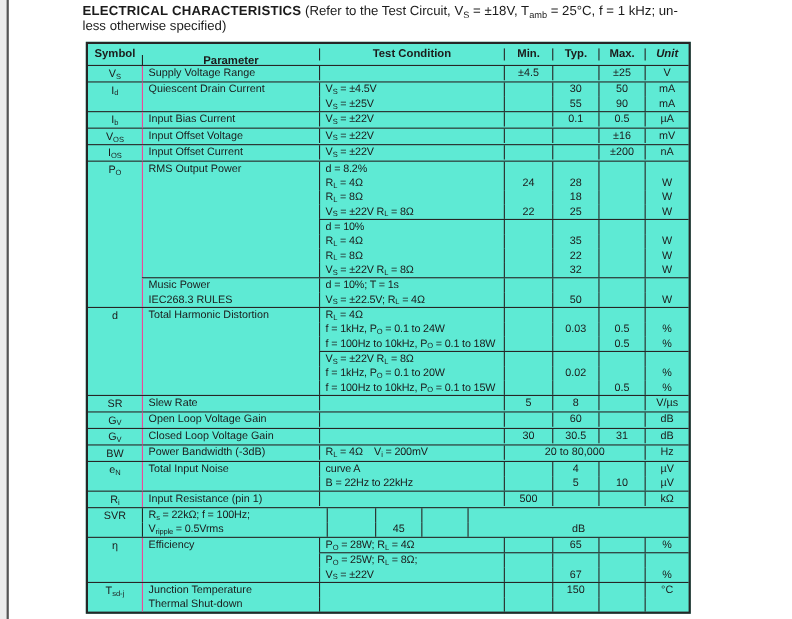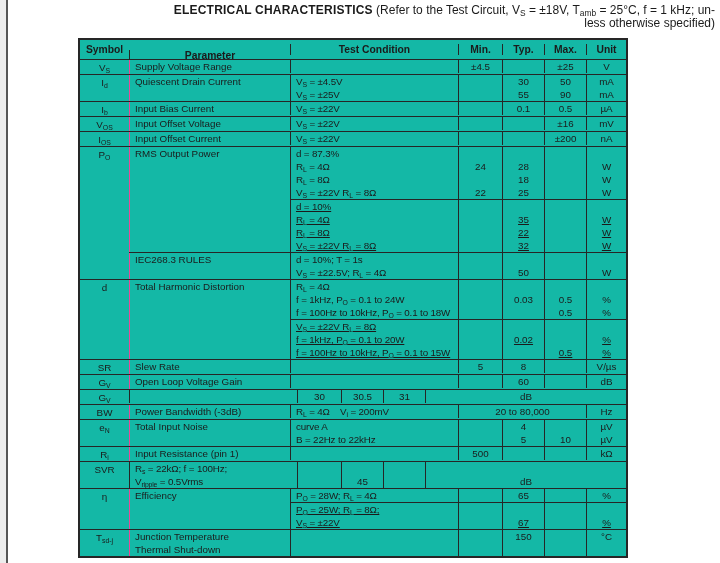--- a/index.html
+++ b/index.html
@@ -5,49 +5,49 @@
   html,body { margin:0; padding:0; }
   body {
     width:720px; height:563px; overflow:hidden; position:relative;
     background:#ffffff; color:#1b1b1b;
     font-family:"Liberation Sans", sans-serif;
   }
   .scan-strip { position:absolute; left:0; top:0; width:6px; height:563px;
     background:#ececec; border-right:2px solid #555; }
   .title { position:absolute; left:75px; top:4px; width:640px;
     font-size:12px; line-height:12.5px; letter-spacing:0; }
-  .title .tline { white-space:nowrap;text-align:right; }
+  .title .tline { white-space:nowrap; }
   .title b { font-weight:bold; letter-spacing:0.2px; }
   sub { font-size:0.7em; line-height:0; vertical-align:-0.25em; }
 
   .tbl { position:absolute; left:78px; top:38px; width:550px;
     border:2px solid #262626; box-sizing:border-box;
-    font-size:9.8px; background:#14b8a6; }
+    font-size:9.8px; background:#5eead4; }
   .hdr { display:flex; height:19px; align-items:center;
     font-weight:bold; font-size:10.3px; border-bottom:1px solid #262626; }
   .hdr > div { text-align:center; box-sizing:border-box; }
   .hc-sym  { width:49px; }
   .hc-par  { width:161px; border-left:1px solid #262626;margin-top:12px; }
   .hc-cond { width:168px; border-left:1px solid #262626; }
   .hc-min  { width:44px;  border-left:1px solid #262626; }
   .hc-typ  { width:42px;  border-left:1px solid #262626; }
   .hc-max  { width:42px;  border-left:1px solid #262626; }
-  .hc-unit { flex:1;      border-left:1px solid #262626; }
+  .hc-unit { flex:1;      border-left:1px solid #262626;font-style:italic; }
 
   .row { display:flex; }
   .row + .row { border-top:1px solid #262626; }
   .sym { width:49px; text-align:center; padding-top:1px; box-sizing:border-box; line-height:13px; }
   .pwrap { flex:1; display:flex; flex-direction:column; }
   .param { display:flex; flex:1; }
   .param + .param { border-top:1px solid #262626; }
   .pcell { width:161px; border-left:1px solid #ec4899; box-sizing:border-box;
     padding:0 0 0 5px; }
   .pline { line-height:13px; min-height:13px; white-space:nowrap; }
   .bwrap { flex:1; display:flex; flex-direction:column; }
-  .block + .block { border-top:1px solid #262626;text-decoration:underline; }
+  .block + .block { border-top:1px solid #262626; }
   .line { display:flex; min-height:13px; line-height:13px; }
   .cc { width:168px; border-left:1px solid #262626; box-sizing:border-box;
     padding-left:5px; white-space:nowrap; letter-spacing:-0.15px; }
   .vc { width:44px; border-left:1px solid #262626; box-sizing:border-box; text-align:center; }
   .vc.typ, .vc.max { width:42px; }
   .vspan { width:128px; border-left:1px solid #262626; box-sizing:border-box; text-align:center; }
   .uc { flex:1; border-left:1px solid #262626; box-sizing:border-box; text-align:center; }
 </style>
 </head>
 <body>
@@ -185,21 +185,21 @@
       <div class="row">
         <div class="sym">P<sub>O</sub></div>
         <div class="pwrap">
           <div class="param">
             <div class="pcell">
               <div class="pline">RMS Output Power</div>
             </div>
             <div class="bwrap">
               <div class="block">
                 <div class="line">
-                  <div class="cc">d = 87.3%</div>
+                  <div class="cc">d = 8.2%</div>
                   <div class="vc min"></div>
                   <div class="vc typ"></div>
                   <div class="vc max"></div>
                   <div class="uc"></div>
                 </div>
                 <div class="line">
                   <div class="cc">R<sub>L</sub> = 4Ω</div>
                   <div class="vc min">24</div>
                   <div class="vc typ">28</div>
                   <div class="vc max"></div>
@@ -247,20 +247,21 @@
                   <div class="vc min"></div>
                   <div class="vc typ">32</div>
                   <div class="vc max"></div>
                   <div class="uc">W</div>
                 </div>
               </div>
             </div>
           </div>
           <div class="param">
             <div class="pcell">
+              <div class="pline">Music Power</div>
               <div class="pline">IEC268.3 RULES</div>
             </div>
             <div class="bwrap">
               <div class="block">
                 <div class="line">
                   <div class="cc">d = 10%; T = 1s</div>
                   <div class="vc min"></div>
                   <div class="vc typ"></div>
                   <div class="vc max"></div>
                   <div class="uc"></div>
@@ -374,20 +375,23 @@
                 </div>
               </div>
             </div>
           </div>
         </div>
       </div>
       <div class="row">
         <div class="sym">G<sub>V</sub></div>
         <div class="pwrap">
           <div class="param">
+            <div class="pcell">
+              <div class="pline">Closed Loop Voltage Gain</div>
+            </div>
             <div class="bwrap">
               <div class="block">
                 <div class="line">
                   <div class="cc"></div>
                   <div class="vc min">30</div>
                   <div class="vc typ">30.5</div>
                   <div class="vc max">31</div>
                   <div class="uc">dB</div>
                 </div>
               </div>

